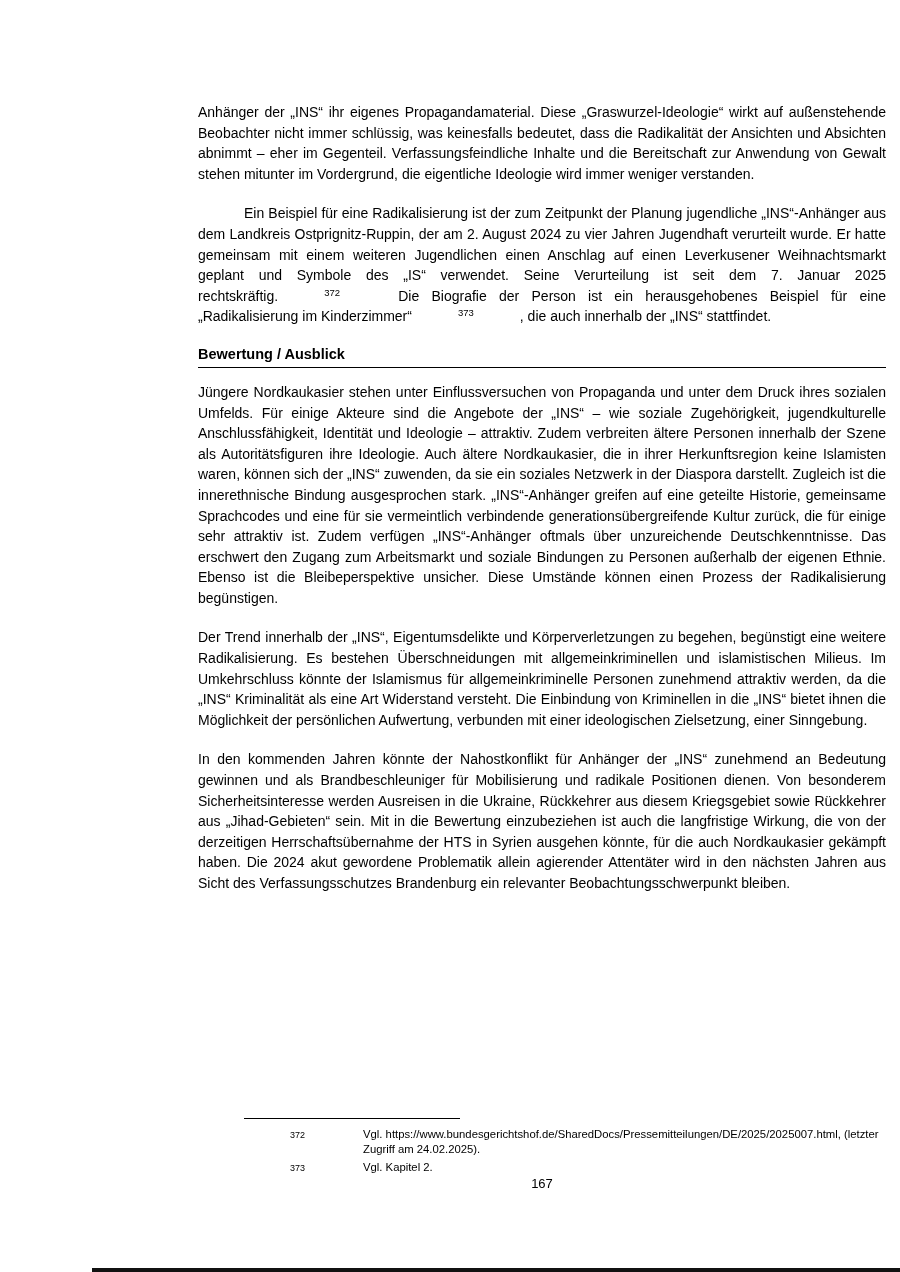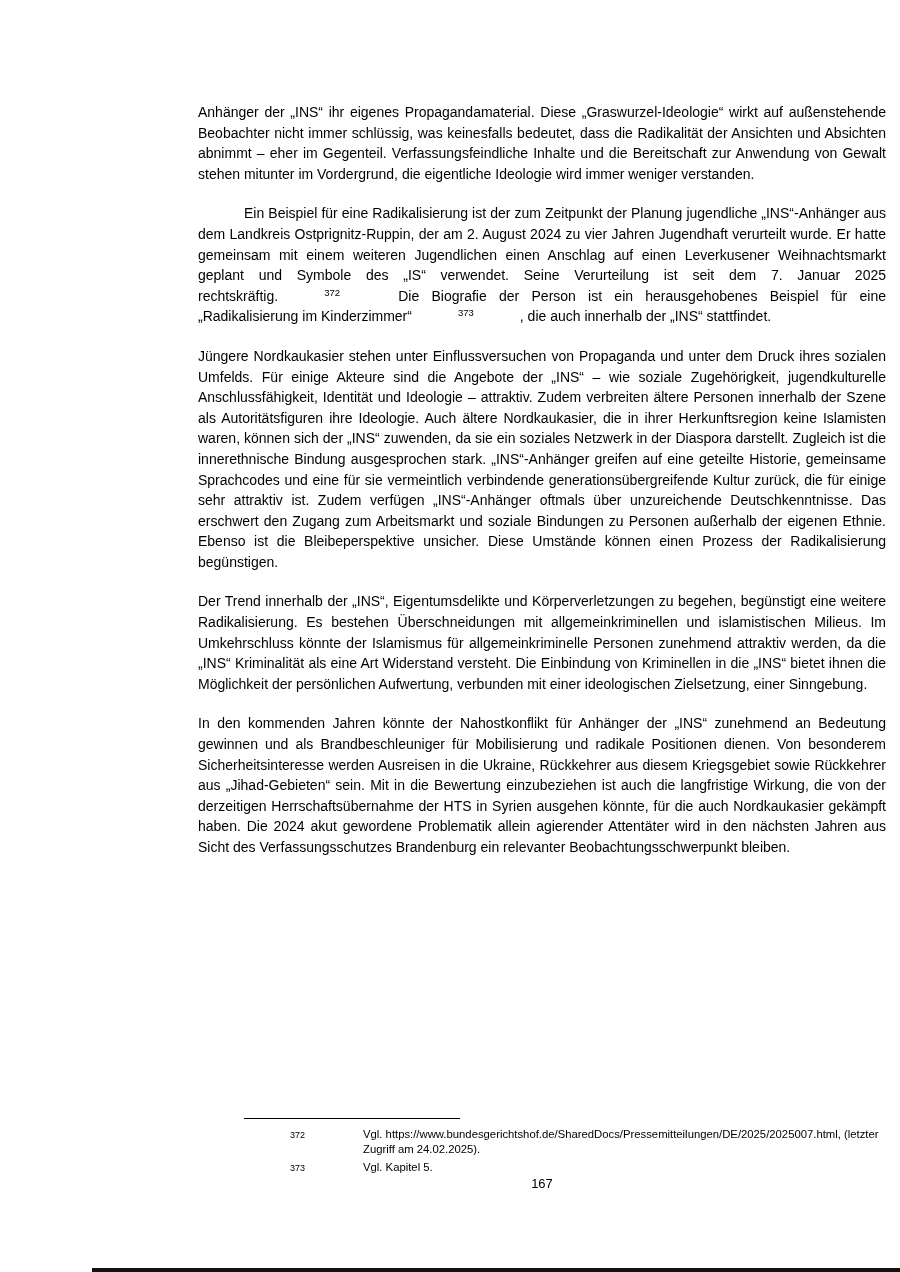--- a/index.html
+++ b/index.html
@@ -101,41 +101,42 @@
 <body>
 
 <div class="page">
 
   <div class="content">
 
     <p class="body-para">Anhänger der „INS“ ihr eigenes Propagandamaterial. Diese „Graswurzel-Ideologie“ wirkt auf außenstehende Beobachter nicht immer schlüssig, was keinesfalls bedeutet, dass die Radikalität der Ansichten und Absichten abnimmt – eher im Gegenteil. Verfassungsfeindliche Inhalte und die Bereitschaft zur Anwendung von Gewalt stehen mitunter im Vordergrund, die eigentliche Ideologie wird immer weniger verstanden.</p>
 
     <p class="body-para"><span>Ein Beispiel für eine Radikalisierung ist der zum Zeitpunkt der Planung jugendliche „INS“-Anhänger aus dem Landkreis Ostprignitz-Ruppin, der am 2. August 2024 zu vier Jahren Jugendhaft verurteilt wurde. Er hatte gemeinsam mit einem weiteren Jugendlichen einen Anschlag auf einen Leverkusener Weihnachtsmarkt geplant und Symbole des „IS“ verwendet. Seine Verurteilung ist seit dem 7. Januar 2025 rechtskräftig.</span><sup class="fnref">372</sup><span> Die Biografie der Person ist ein herausgehobenes Beispiel für eine „Radikalisierung im Kinderzimmer“</span><sup class="fnref">373</sup><span>, die auch innerhalb der „INS“ stattfindet.</span></p>
 
+    <h2 class="section-heading">Bewertung / Ausblick</h2>
 
 
     <p class="body-para">Jüngere Nordkaukasier stehen unter Einflussversuchen von Propaganda und unter dem Druck ihres sozialen Umfelds. Für einige Akteure sind die Angebote der „INS“ – wie soziale Zugehörigkeit, jugendkulturelle Anschlussfähigkeit, Identität und Ideologie – attraktiv. Zudem verbreiten ältere Personen innerhalb der Szene als Autoritätsfiguren ihre Ideologie. Auch ältere Nordkaukasier, die in ihrer Herkunftsregion keine Islamisten waren, können sich der „INS“ zuwenden, da sie ein soziales Netzwerk in der Diaspora darstellt. Zugleich ist die innerethnische Bindung ausgesprochen stark. „INS“-Anhänger greifen auf eine geteilte Historie, gemeinsame Sprachcodes und eine für sie vermeintlich verbindende generationsübergreifende Kultur zurück, die für einige sehr attraktiv ist. Zudem verfügen „INS“-Anhänger oftmals über unzureichende Deutschkenntnisse. Das erschwert den Zugang zum Arbeitsmarkt und soziale Bindungen zu Personen außerhalb der eigenen Ethnie. Ebenso ist die Bleibeperspektive unsicher. Diese Umstände können einen Prozess der Radikalisierung begünstigen.</p>
 
     <p class="body-para">Der Trend innerhalb der „INS“, Eigentumsdelikte und Körperverletzungen zu begehen, begünstigt eine weitere Radikalisierung. Es bestehen Überschneidungen mit allgemeinkriminellen und islamistischen Milieus. Im Umkehrschluss könnte der Islamismus für allgemeinkriminelle Personen zunehmend attraktiv werden, da die „INS“ Kriminalität als eine Art Widerstand versteht. Die Einbindung von Kriminellen in die „INS“ bietet ihnen die Möglichkeit der persönlichen Aufwertung, verbunden mit einer ideologischen Zielsetzung, einer Sinngebung.</p>
 
     <p class="body-para">In den kommenden Jahren könnte der Nahostkonflikt für Anhänger der „INS“ zunehmend an Bedeutung gewinnen und als Brandbeschleuniger für Mobilisierung und radikale Positionen dienen. Von besonderem Sicherheitsinteresse werden Ausreisen in die Ukraine, Rückkehrer aus diesem Kriegsgebiet sowie Rückkehrer aus „Jihad-Gebieten“ sein. Mit in die Bewertung einzubeziehen ist auch die langfristige Wirkung, die von der derzeitigen Herrschaftsübernahme der HTS in Syrien ausgehen könnte, für die auch Nordkaukasier gekämpft haben. Die 2024 akut gewordene Problematik allein agierender Attentäter wird in den nächsten Jahren aus Sicht des Verfassungsschutzes Brandenburg ein relevanter Beobachtungsschwerpunkt bleiben.</p>
 
   </div>
 
   <div class="footnote-area">
     <div class="fn-rule"></div>
 
     <div class="footnote">
       <span class="fn-num">372</span>
       <span class="fn-text">Vgl. https://www.bundesgerichtshof.de/SharedDocs/Pressemitteilungen/DE/2025/2025007.html, (letzter Zugriff am 24.02.2025).</span>
     </div>
 
     <div class="footnote">
       <span class="fn-num">373</span>
-      <span class="fn-text">Vgl. Kapitel 5.</span>
+      <span class="fn-text">Vgl. Kapitel 2.</span>
     </div>
   </div>
 
   <div class="page-number">167</div>
 
   <div class="bottom-edge"></div>
 
 </div>
 
 </body></html>

